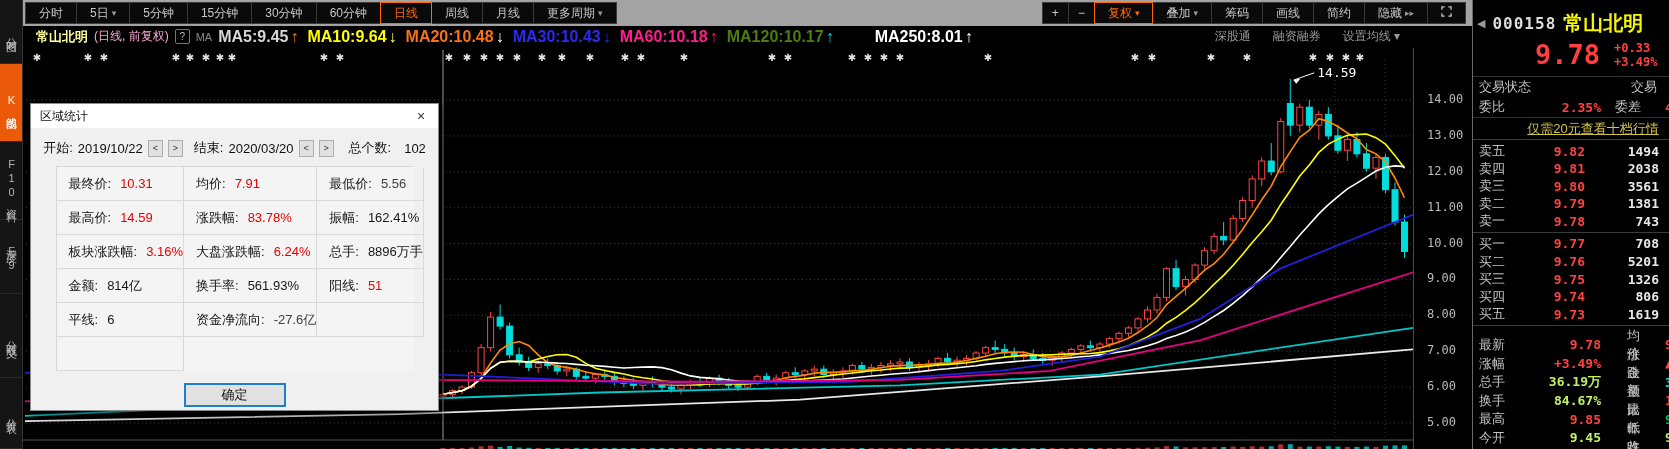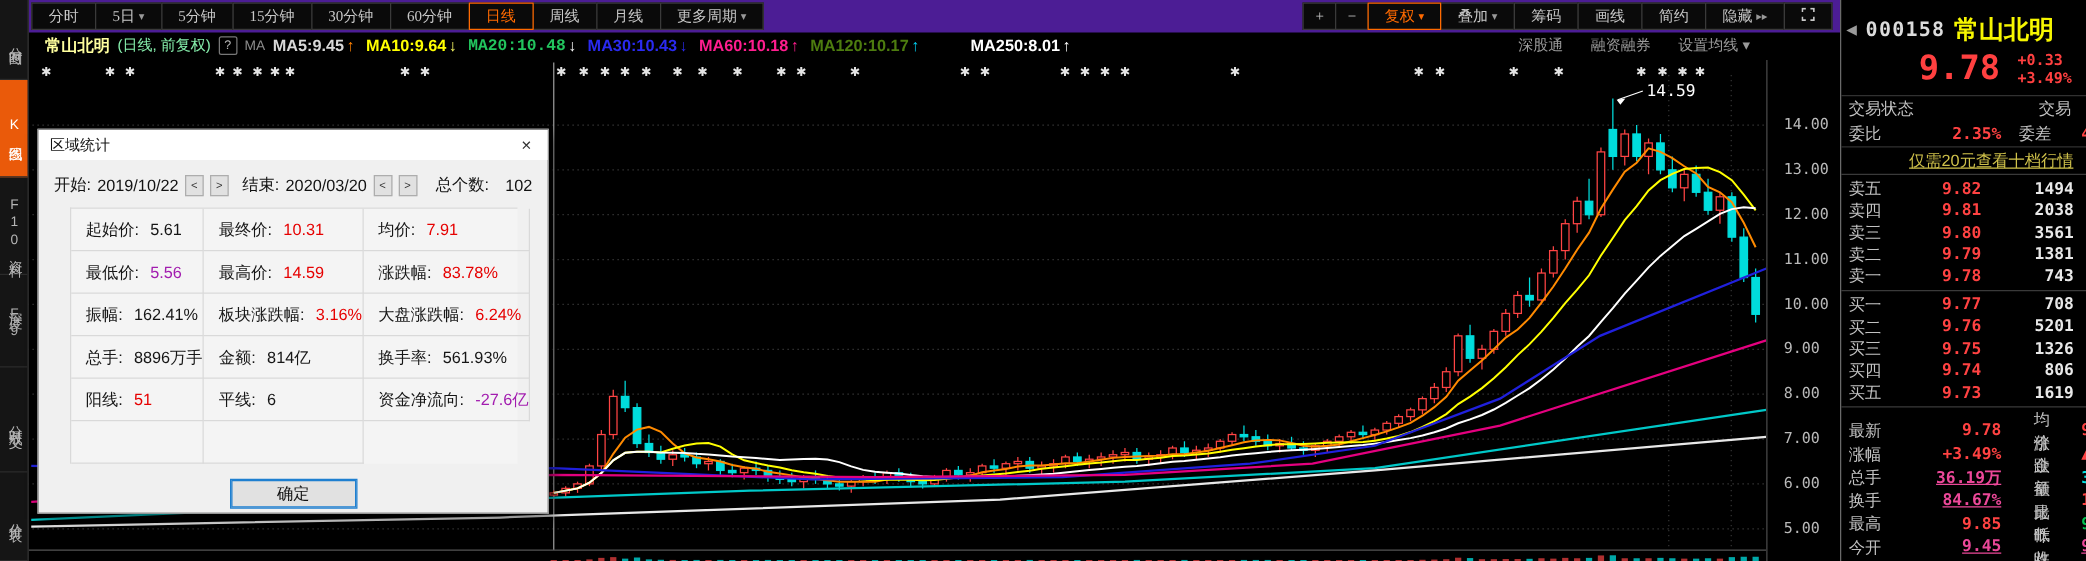--- a/index.html
+++ b/index.html
@@ -10,39 +10,39 @@
   
   .sidebar{position:absolute;left:0;top:0;width:22px;height:449px;background:#151515;
            border-right:1px solid #333;display:flex;flex-direction:column;z-index:3;}
   .sb-item{writing-mode:vertical-lr;text-orientation:upright;color:#b5b5b5;font-size:11px;
            display:flex;align-items:center;justify-content:center;width:22px;
            border-bottom:1px solid #2b2b2b;letter-spacing:2px;cursor:pointer;}
   .sb-item.active{background:#ea5a0a;color:#fff;}
 
   
   .topbar{position:absolute;left:22px;top:0;width:1450px;height:26px;display:flex;
-          align-items:center;justify-content:space-between;background:#4c1d95;z-index:2;font-family:Liberation Serif, serif;}
+          align-items:center;justify-content:space-between;background:#a3a3a3;z-index:2;}
   .tabs,.tools{display:flex;align-items:stretch;height:22px;margin-left:4px;}
   .tools{margin-right:6px;}
   .tab,.tool{display:flex;align-items:center;gap:3px;padding:0 13px;border:1px solid #3a3a3a;
              margin-left:-1px;color:#c8c8c8;font-size:12px;white-space:nowrap;cursor:pointer;background:#0a0a0a;}
   .tool.small{padding:0 9px;}
   .tab.active,.tool.active{border:1px solid #ff6a00;color:#ff6a00;position:relative;z-index:1;}
   .caret{font-size:9px;color:#999;}
   .tab.active .caret,.tool.active .caret{color:#ff6a00;}
 
   
   .titlerow{position:absolute;left:22px;top:26px;width:1450px;height:21px;display:flex;
             align-items:center;gap:6px;font-size:12px;z-index:2;}
   .stock-name{color:#ffff9e;font-weight:bold;margin-left:14px;font-size:13px;}
-  .mode{color:#86efac;}
+  .mode{color:#f9a8d4;}
   .help{width:13px;height:13px;border:1px solid #777;border-radius:2px;color:#bbb;font-size:10px;
         display:flex;align-items:center;justify-content:center;cursor:pointer;}
   .ma-prefix{color:#8a8a8a;font-size:11px;}
-  .ma-list{display:flex;gap:9px;font-size:13px;font-weight:bold;white-space:nowrap;}
+  .ma-list{display:flex;gap:9px;font-size:16px;font-weight:bold;white-space:nowrap;}
   .ma-item{display:flex;gap:2px;align-items:center;}
   .title-links{margin-left:auto;display:flex;gap:22px;color:#9a9a9a;padding-right:72px;font-size:12px;}
   .title-links span{cursor:pointer;white-space:nowrap;}
 
   
   .plot{position:absolute;left:22px;top:48px;z-index:1;}
   .axis{position:absolute;left:1413px;top:48px;width:59px;height:401px;border-left:1px solid #4a4a4a;
         background:#000;z-index:1;}
   .axis .tick{position:absolute;left:13px;color:#b9b9b9;font-size:12px;
               font-family:"DejaVu Sans Mono",monospace;}
@@ -68,39 +68,39 @@
           text-decoration:underline;border-top:1px solid #313131;cursor:pointer;white-space:nowrap;}
   .book{border-top:1px solid #3a3a3a;padding:2px 0;}
   .book-row{display:grid;grid-template-columns:38px 68px 74px;height:17.6px;align-items:center;padding-left:6px;}
   .book-row .price{text-align:right;}
   .book-row .vol{text-align:right;color:#e8e8e8;}
   .stats{border-top:1px solid #3a3a3a;padding-top:1px;}
   .stat-row{display:grid;grid-template-columns:42px 80px 50px 68px;height:18.6px;align-items:center;padding-left:6px;}
   .stat-row .v1{text-align:right;}
   .stat-row .l2{padding-left:26px;}
   .stat-row .v2{padding-left:14px;white-space:nowrap;}
-  .c-red{color:#ff4242;} .c-green{color:#00c050;} .c-white{color:#ec4899;text-decoration:underline;}
+  .c-red{color:#ff4242;} .c-green{color:#00c050;} .c-white{color:#bef264;}
   .c-cyan{color:#00e0e0;} .c-lbl{color:#c2c2c2;}
 
   
   .dialog{position:absolute;left:30px;top:103px;width:407px;height:306px;background:#f0f0f0;
           border:1px solid #8a8a8a;box-shadow:4px 4px 10px rgba(0,0,0,.55);z-index:5;
           font-size:13px;color:#111;}
   .dlg-title{height:24px;background:#fff;display:flex;align-items:center;padding-left:9px;font-size:12px;}
   .dlg-close{margin-left:auto;width:34px;height:24px;display:flex;align-items:center;justify-content:center;
              color:#333;font-size:14px;cursor:pointer;}
   .dlg-daterow{display:flex;align-items:center;justify-content:center;gap:5px;margin:11px 0 9px;}
   .stepper{width:15px;height:17px;background:#e1e1e1;border:1px solid #adadad;font-size:9px;color:#333;
            display:flex;align-items:center;justify-content:center;cursor:pointer;}
   .dlg-table{width:357px;margin:0 auto;display:grid;grid-template-columns:1fr 1fr 1fr;
              border-top:1px solid #d9d9d9;border-left:1px solid #d9d9d9;background:#f4f4f4;}
   .dlg-cell{height:33px;border-right:1px solid #d9d9d9;border-bottom:1px solid #d9d9d9;
             display:flex;align-items:center;padding-left:12px;gap:9px;white-space:nowrap;}
   .dlg-cell .dv{font-weight:normal;}
-  .d-black{color:#161616;} .d-red{color:#e60000;} .d-green{color:#a21caf;}
+  .d-black{color:#161616;} .d-red{color:#e60000;} .d-green{color:#404040;}
   .dlg-ok{display:block;width:100px;height:22px;margin:13px auto 0;background:#e1e1e1;
           border:1px solid #1e7fd0;box-shadow:0 0 0 1px #1e7fd0;font-size:13px;color:#111;cursor:pointer;
           font-family:"Liberation Sans",sans-serif;}
 </style>
 </head>
 <body>
 
 <div class="root">
   <div class="sidebar">
       <div class="sb-item" style="height: 64px;">分时图</div>
@@ -190,21 +190,21 @@
     <span class="ma-list">
         <span class="ma-item">
           <span style="color: rgb(216, 216, 216);">MA5:9.45</span>
           <span style="color: rgb(255, 128, 0);">↑</span>
         </span>
         <span class="ma-item">
           <span style="color: rgb(255, 255, 0);">MA10:9.64</span>
           <span style="color: rgb(255, 255, 102);">↓</span>
         </span>
         <span class="ma-item">
-          <span style="color: #22c55e; font-family: Liberation Mono, monospace;">MA20:10.48</span>
+          <span style="color: #f97316;">MA20:10.48</span>
           <span style="color: rgb(255, 255, 255);">↓</span>
         </span>
         <span class="ma-item">
           <span style="color: rgb(42, 42, 240);">MA30:10.43</span>
           <span style="color: rgb(42, 42, 240);">↓</span>
         </span>
         <span class="ma-item">
           <span style="color: rgb(255, 29, 142);">MA60:10.18</span>
           <span style="color: rgb(255, 29, 142);">↑</span>
         </span>
@@ -742,24 +742,20 @@
       <button class="stepper">&gt;</button>
       <span style="margin-left:6px;">结束:</span>
       <span>2020/03/20</span>
       <button class="stepper">&lt;</button>
       <button class="stepper">&gt;</button>
       <span style="margin-left:10px;">总个数:</span>
       <span style="margin-left:8px;">102</span>
     </div>
     <div class="dlg-table">
         <div class="dlg-cell">
-          <span class="d-black">起始价:</span>
-          <span class="dv d-black">5.61</span>
-        </div>
-        <div class="dlg-cell">
           <span class="d-black">最终价:</span>
           <span class="dv d-red">10.31</span>
         </div>
         <div class="dlg-cell">
           <span class="d-black">均价:</span>
           <span class="dv d-red">7.91</span>
         </div>
         <div class="dlg-cell">
           <span class="d-black">最低价:</span>
           <span class="dv d-green">5.56</span>

